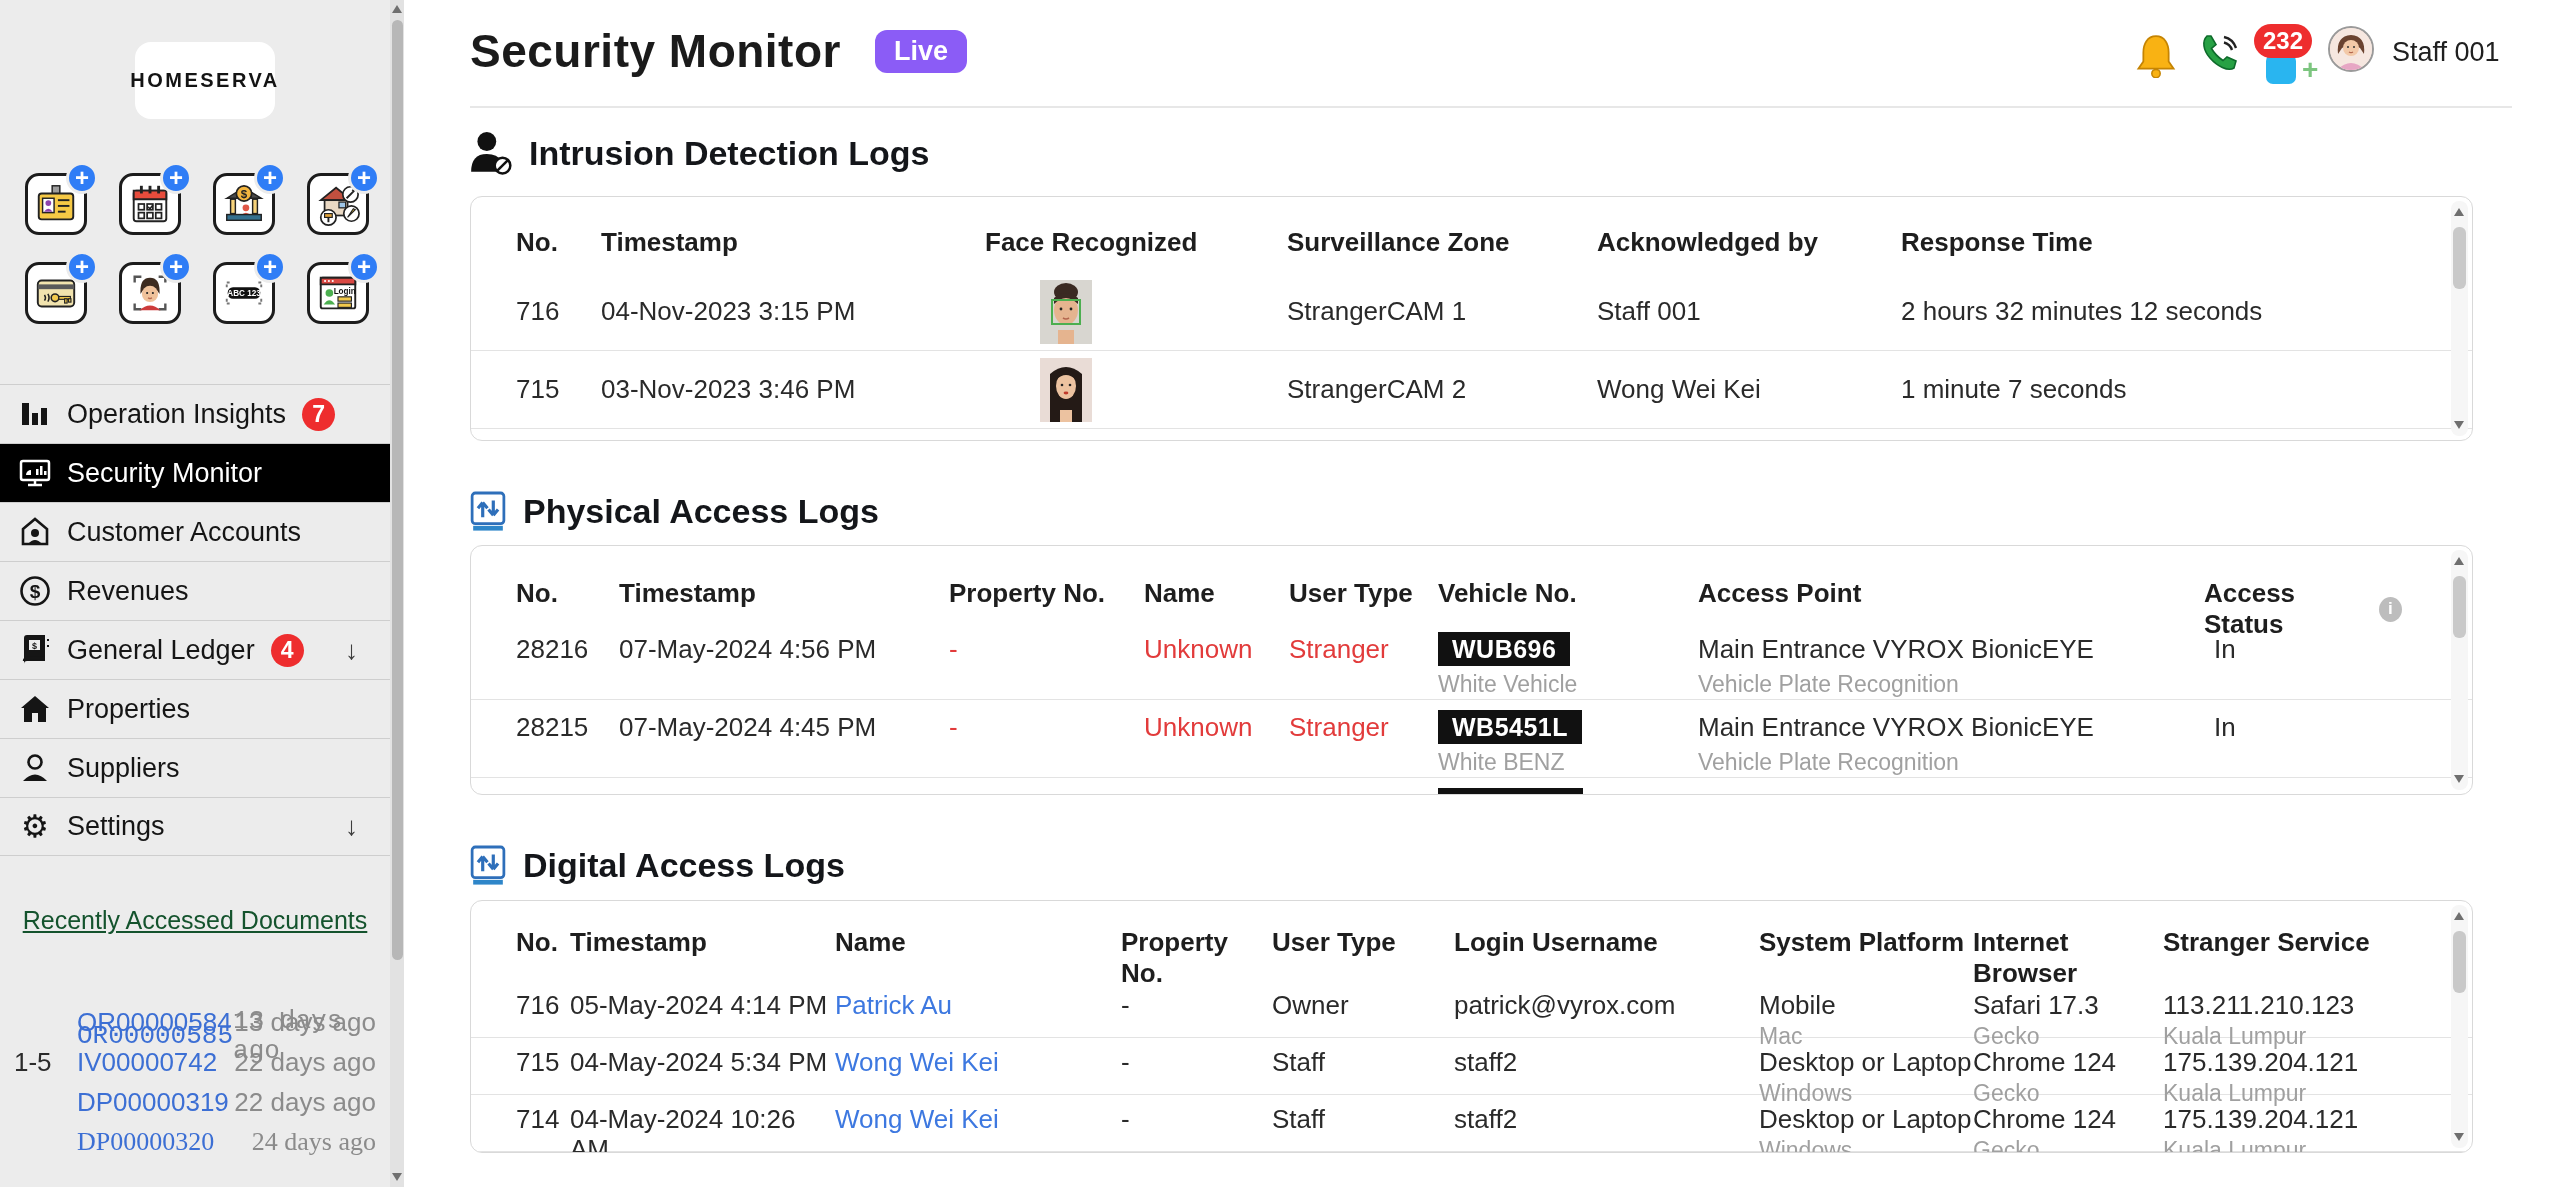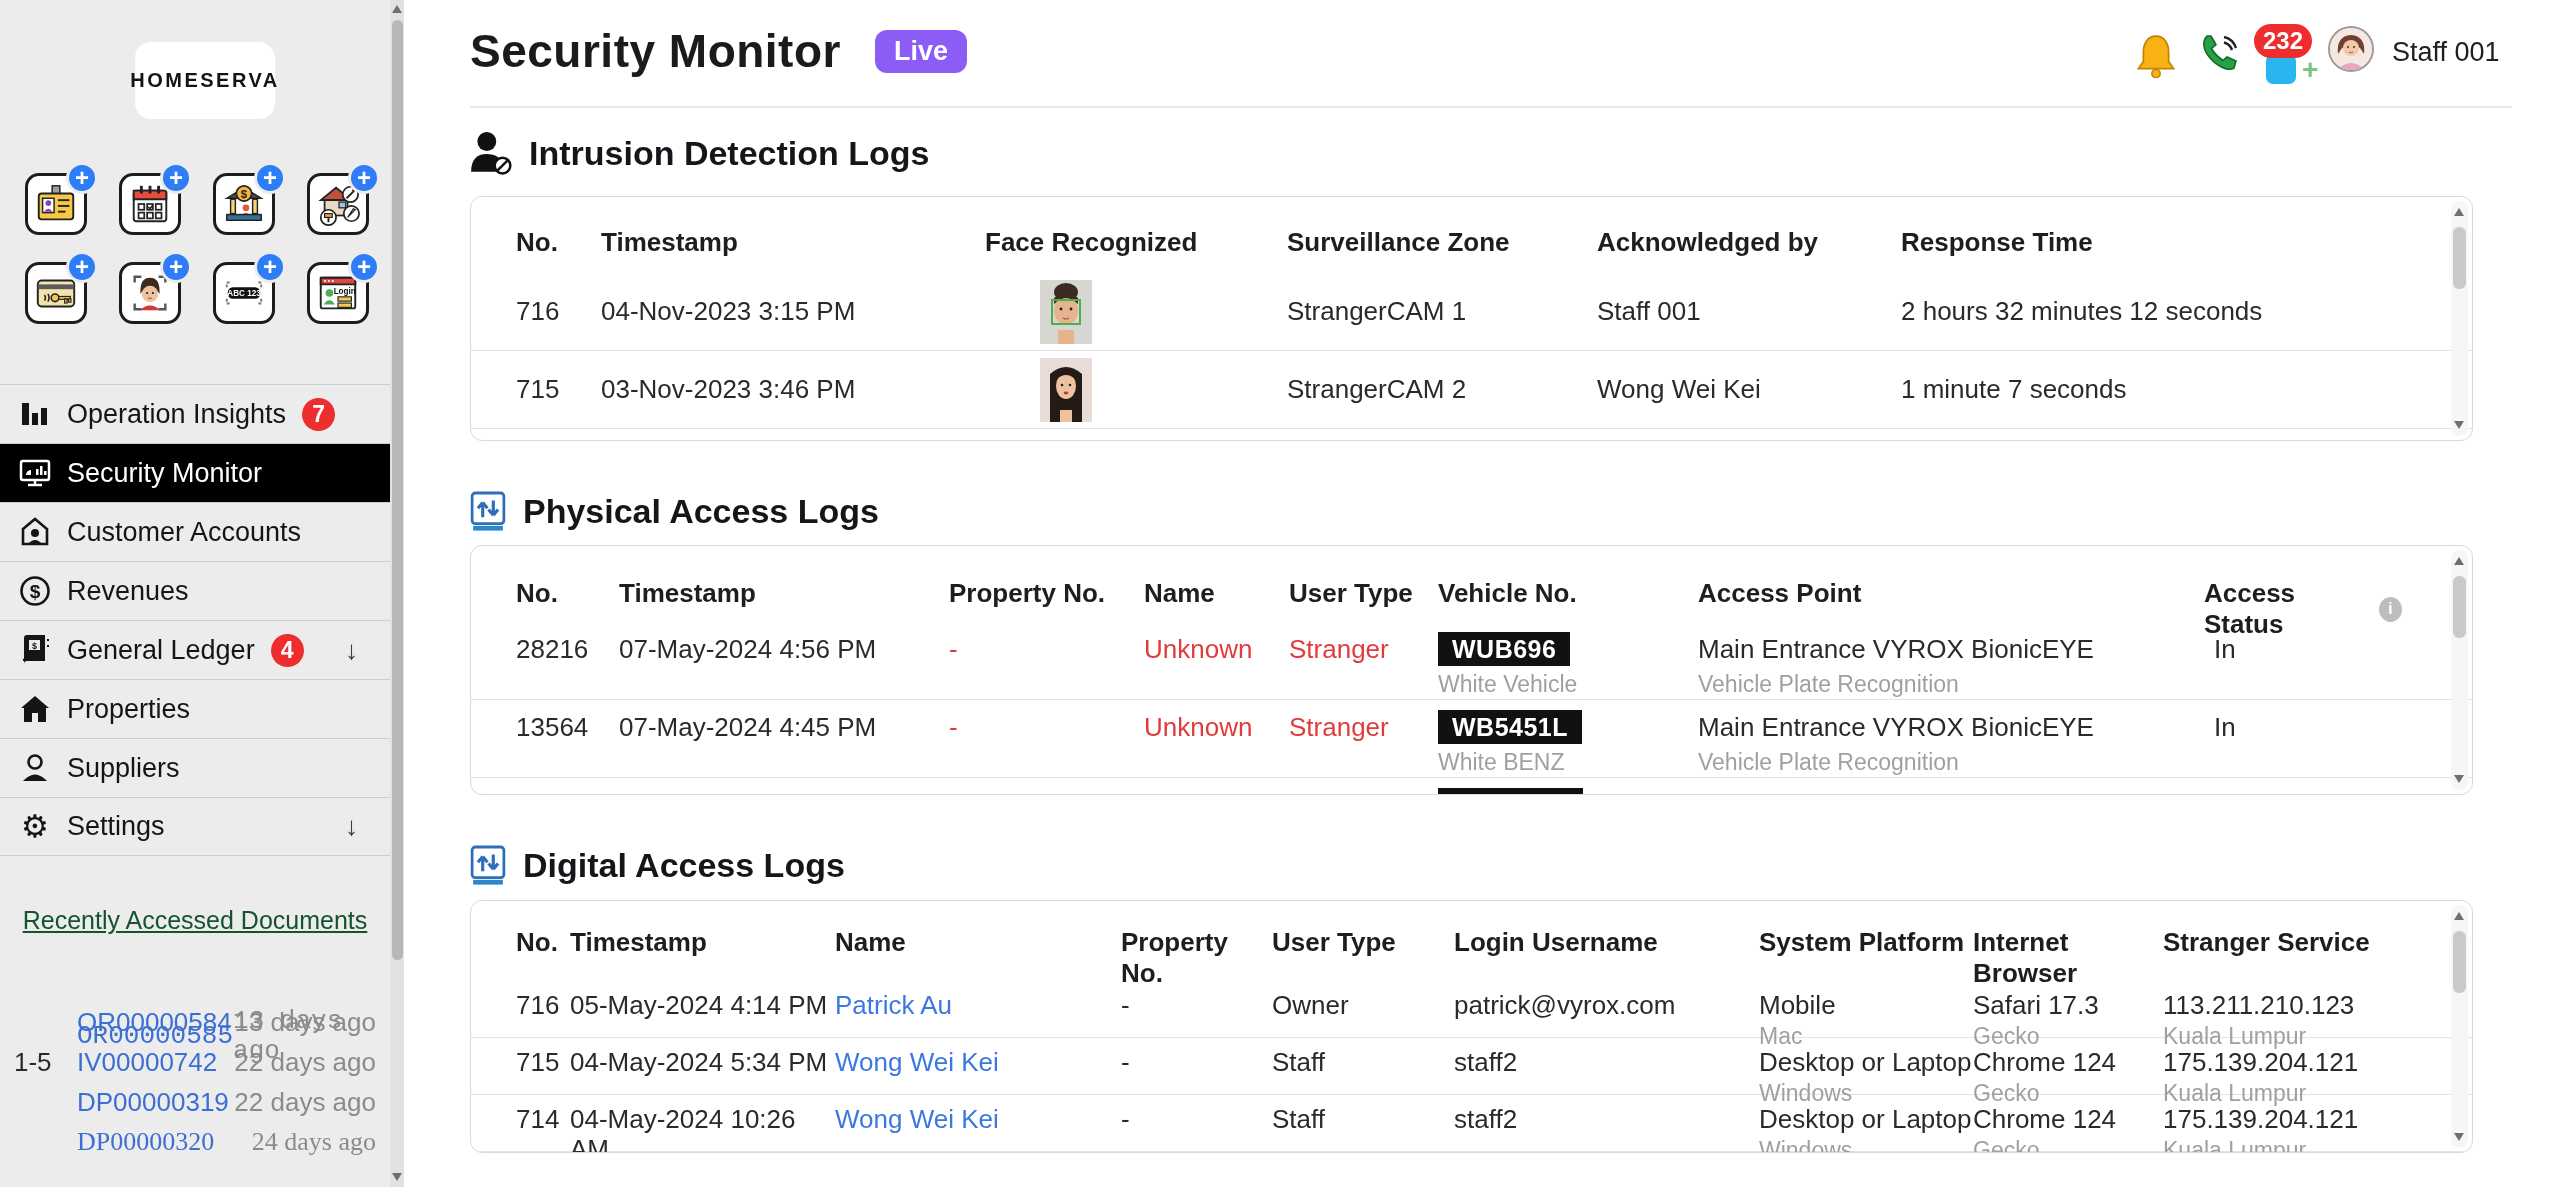--- a/index.html
+++ b/index.html
@@ -466,21 +466,21 @@
       <span class="cell">07-May-2024 4:56 PM</span>
       <span class="cell red">-</span>
       <span class="cell red">Unknown</span>
       <span class="cell red">Stranger</span>
       <span class="cell"><span class="plate">WUB696</span><br><span class="sub">White Vehicle</span></span>
       <span class="cell"><span>Main Entrance VYROX BionicEYE</span><br><span class="sub">Vehicle Plate Recognition</span></span>
       <span class="cell status-cell">In</span>
     </div>
 
     <div class="trow g-phy">
-      <span class="cell">13564</span>
+      <span class="cell">28215</span>
       <span class="cell">07-May-2024 4:45 PM</span>
       <span class="cell red">-</span>
       <span class="cell red">Unknown</span>
       <span class="cell red">Stranger</span>
       <span class="cell"><span class="plate">WB5451L</span><br><span class="sub">White BENZ</span></span>
       <span class="cell"><span>Main Entrance VYROX BionicEYE</span><br><span class="sub">Vehicle Plate Recognition</span></span>
       <span class="cell status-cell">In</span>
     </div>
 
     <div class="trow g-phy">

